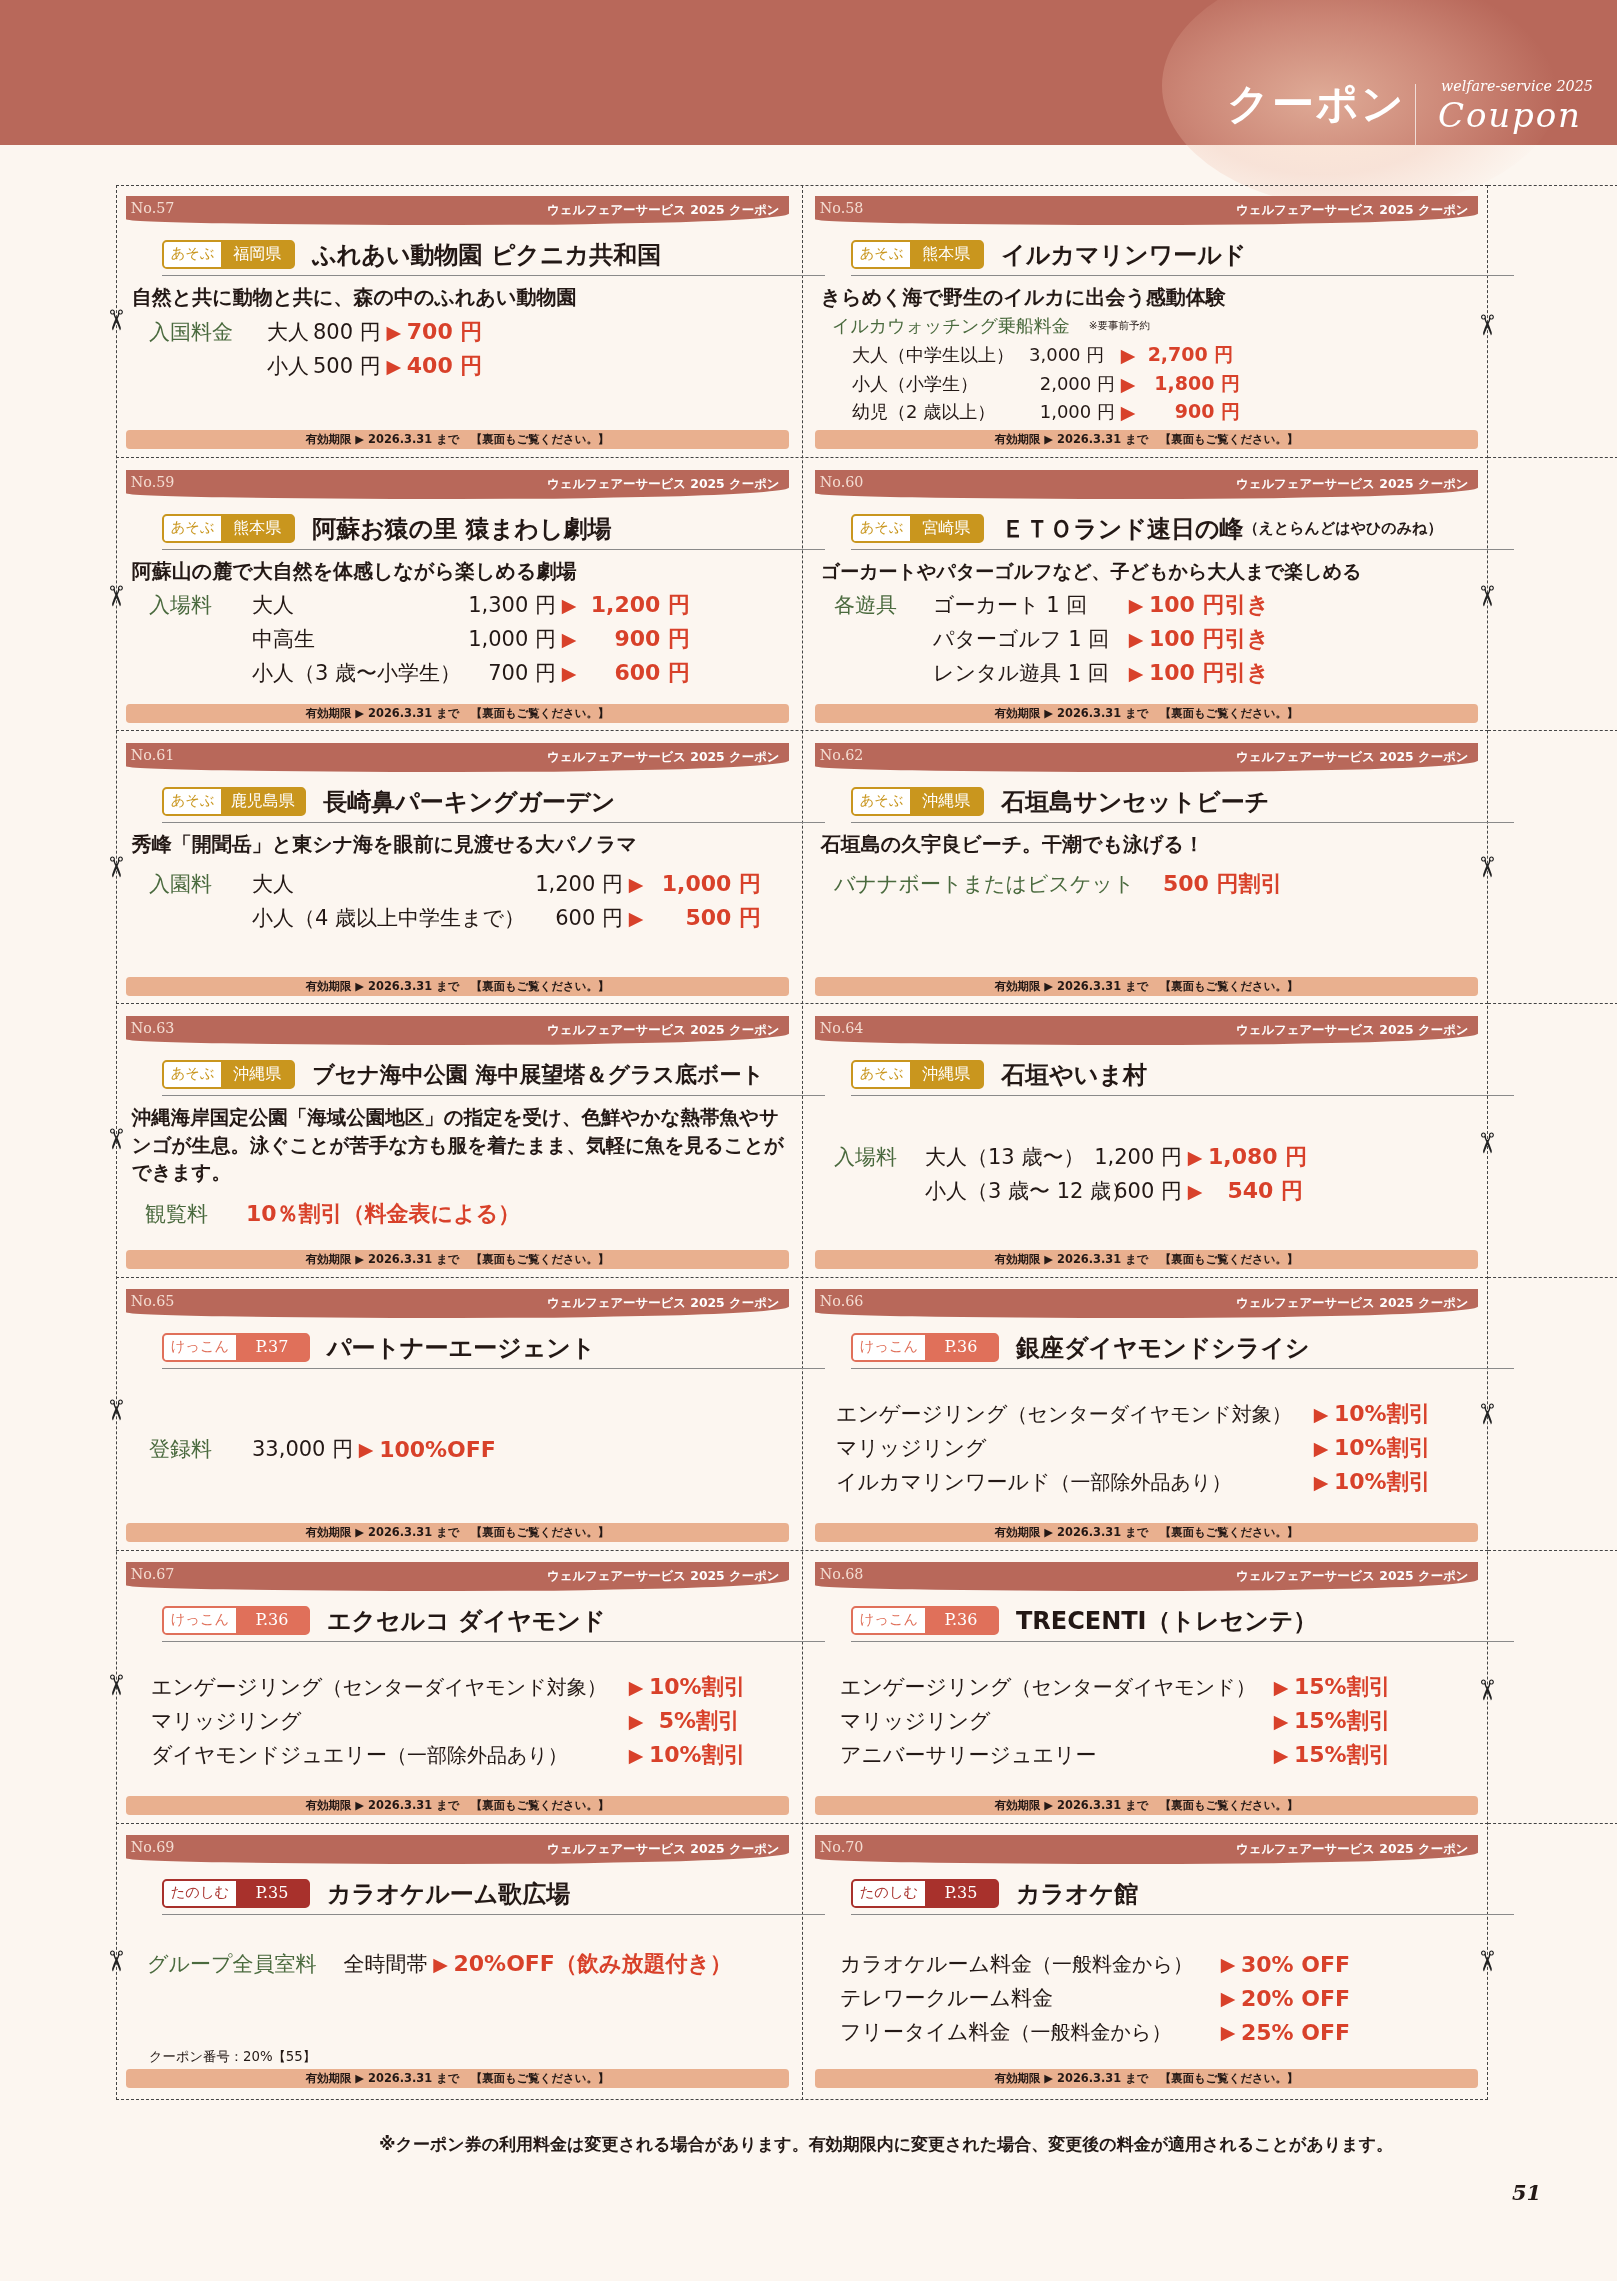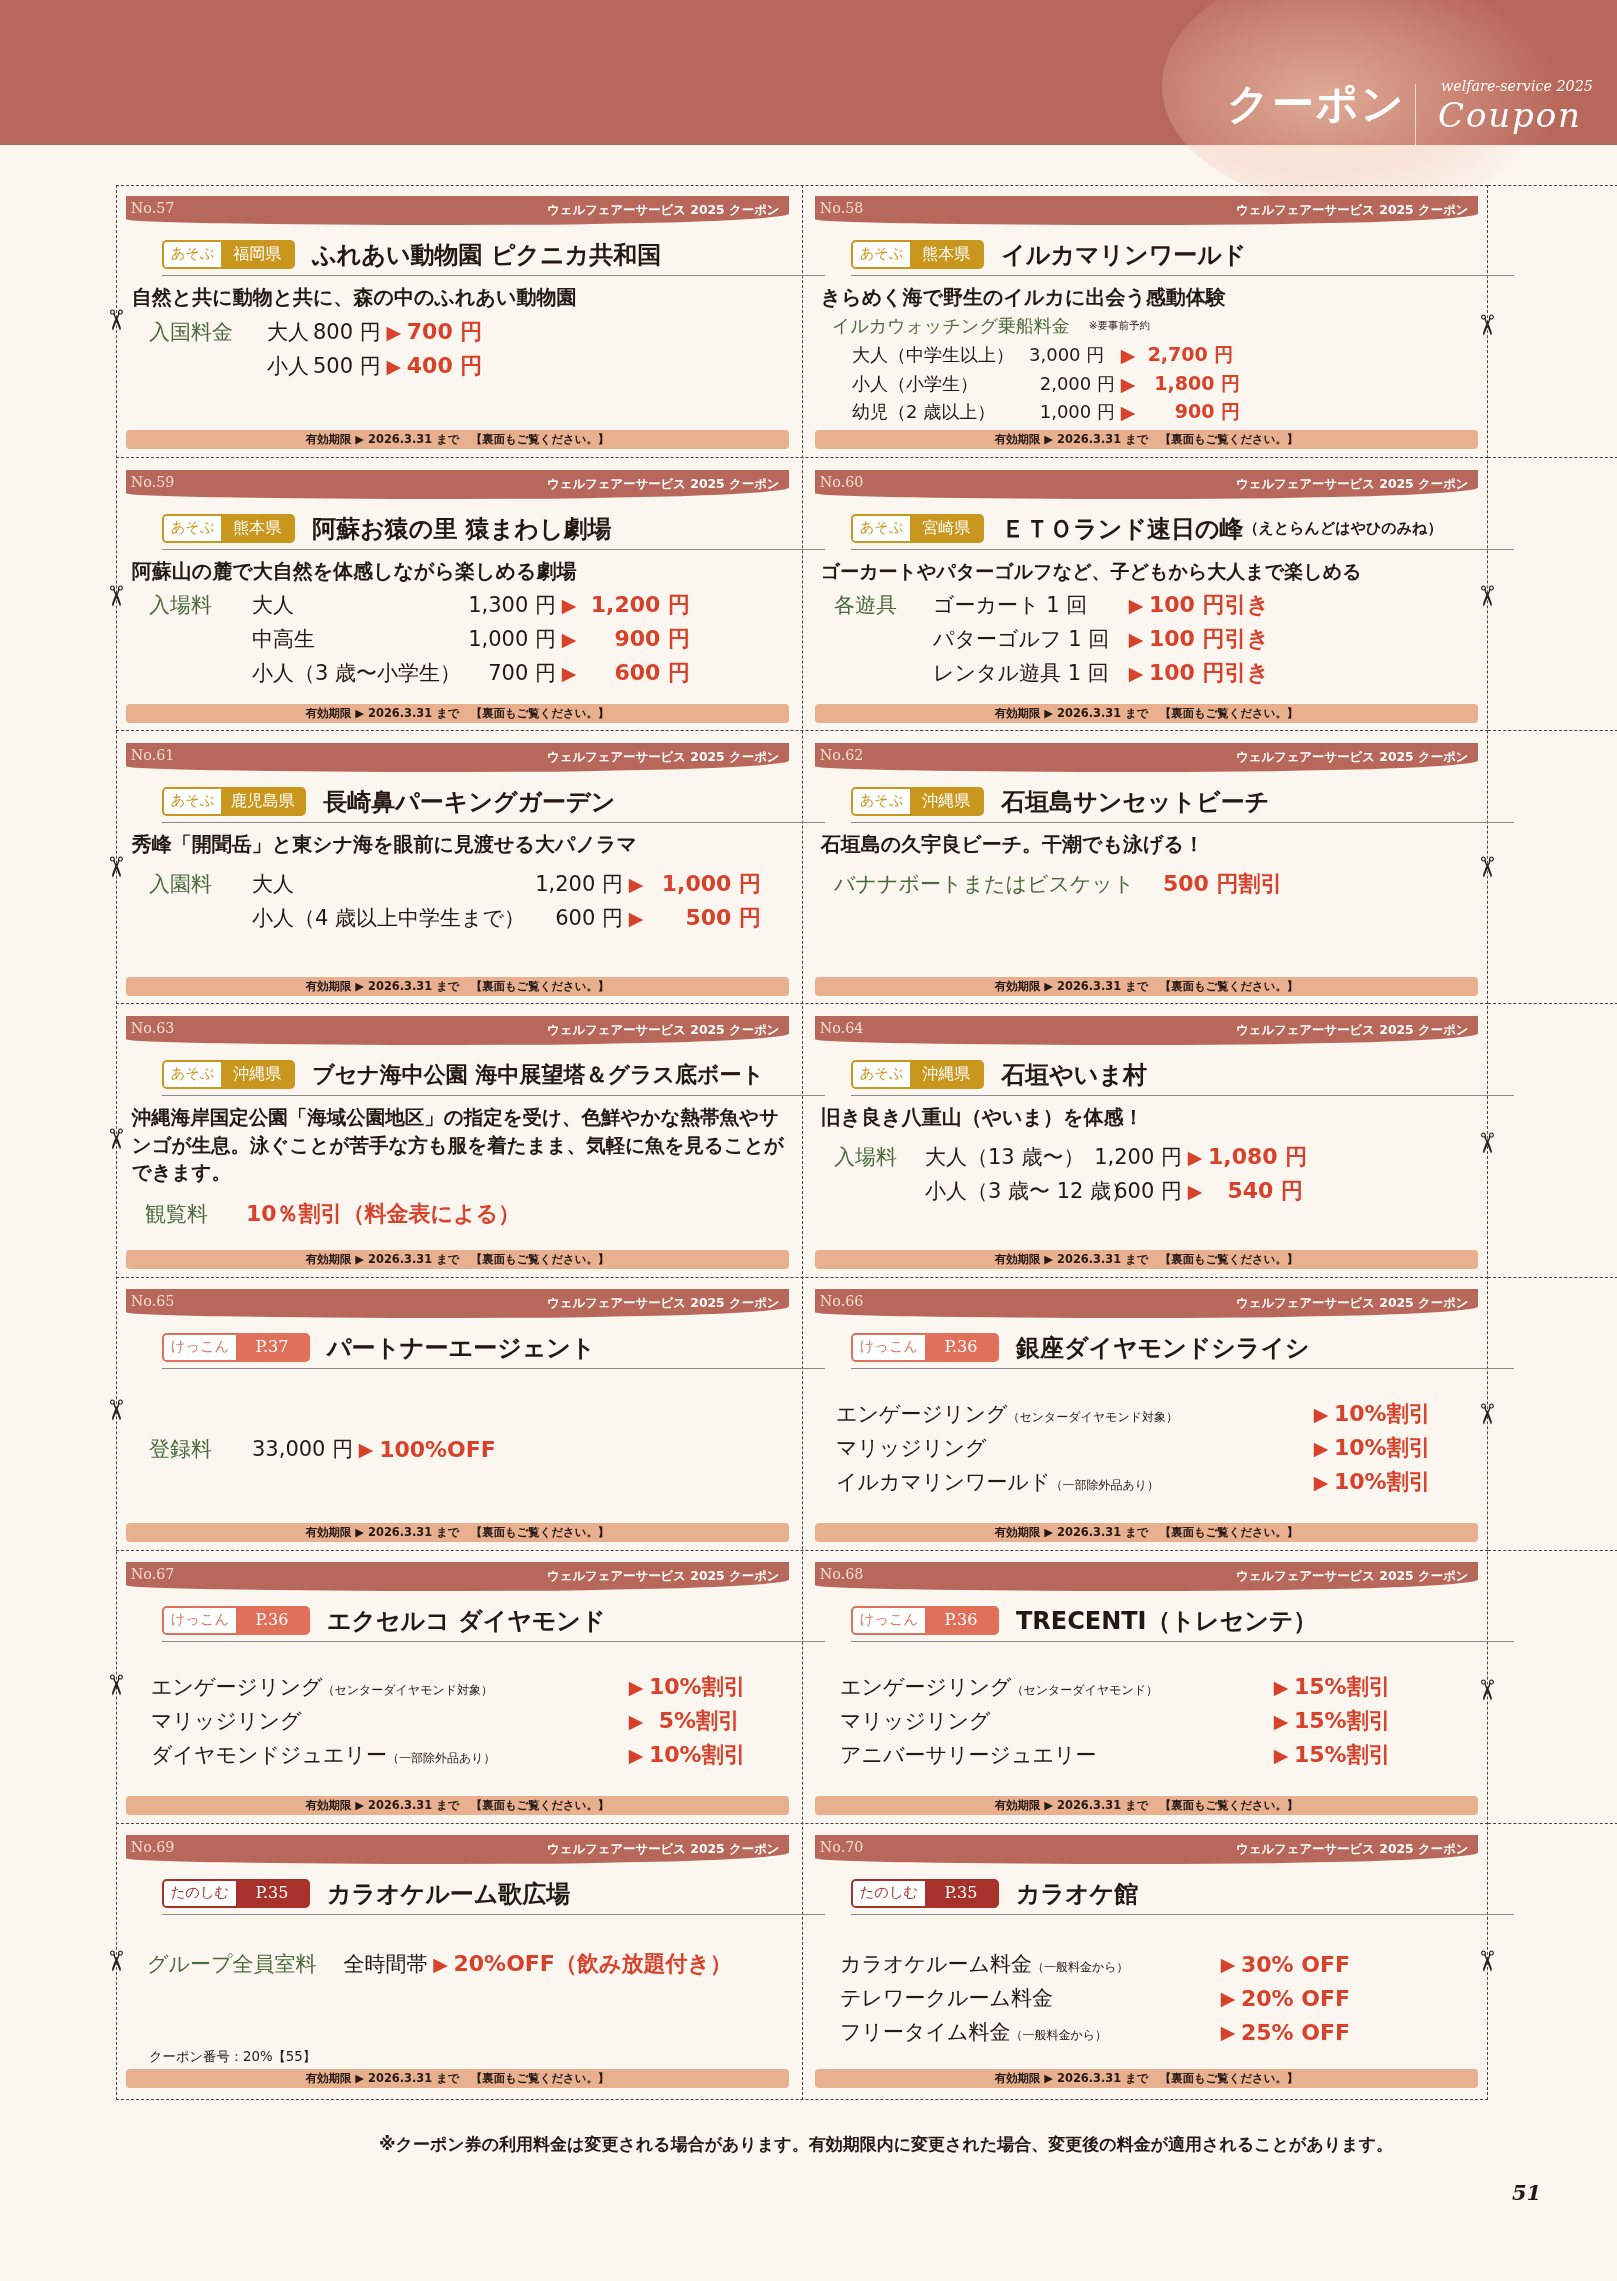--- a/index.html
+++ b/index.html
@@ -75,21 +75,21 @@
   .card-title { font-size: 24px; font-weight: bold; color: #231815; white-space: nowrap; }
   .desc {
     position: absolute; left: 5.7px; top: 88px; right: 3.8px; font-size: 20px; font-weight: bold;
     line-height: 27.6px; color: #231815;
   }
   .fee-block { position: absolute; left: 23px; right: 7.6px; }
   .fee-label { color: #4a6a3e; font-size: 21px; }
   .row { display: flex; align-items: center; height: 34px; font-size: 21px; white-space: nowrap; }
   .arrow { color: #d8412a; font-size: 19px; margin: 0 5.7px; }
   .price { color: #d8412a; font-weight: bold; font-size: 22px; }
-  .muted-small { font-size: 12px; }
+  .muted-small { font-size: 20px; }
   .validity {
     position: absolute; left: 0; bottom: 3.8px; width: 100%; height: 19px;
     background: #e9b08f; border-radius: 3.8px; text-align: center;
     font-size: 11.4px; line-height: 19px; color: #231815; font-weight: bold;
   }
   .footer-note {
     position: absolute; left: 379px; top: 2133px; font-size: 17px; font-weight: bold; color: #231815;
   }
   .page-no {
     position: absolute; left: 1512px; top: 2180px; font-family: "DejaVu Serif", serif;
@@ -370,21 +370,20 @@
     <span class="band-no">No.64</span>
     <span class="band-label">ウェルフェアーサービス 2025 クーポン</span>
   </div>
   <div class="title-row">
     <div class="badge">
       <span class="b-cat">あそぶ</span>
       <span class="b-sub">沖縄県</span>
     </div>
     <span class="card-title">石垣やいま村</span>
   </div>
-  <div class="desc">旧き良き八重山（やいま）を体感！</div>
   <div class="fee-block" style="left:19px;top:124px">
     <div class="row">
         <span class="fee-label" style="width:91px">入場料</span>
       <span style="width:162px">大人（13 歳〜）</span>
       <span style="width:95px;text-align:right">1,200 円</span>
       <span class="arrow">▶</span>
       <span class="price" style="width:95px;text-align:right">1,080 円</span>
       </div>
     <div class="row">
         <span style="width:91px"></span>

